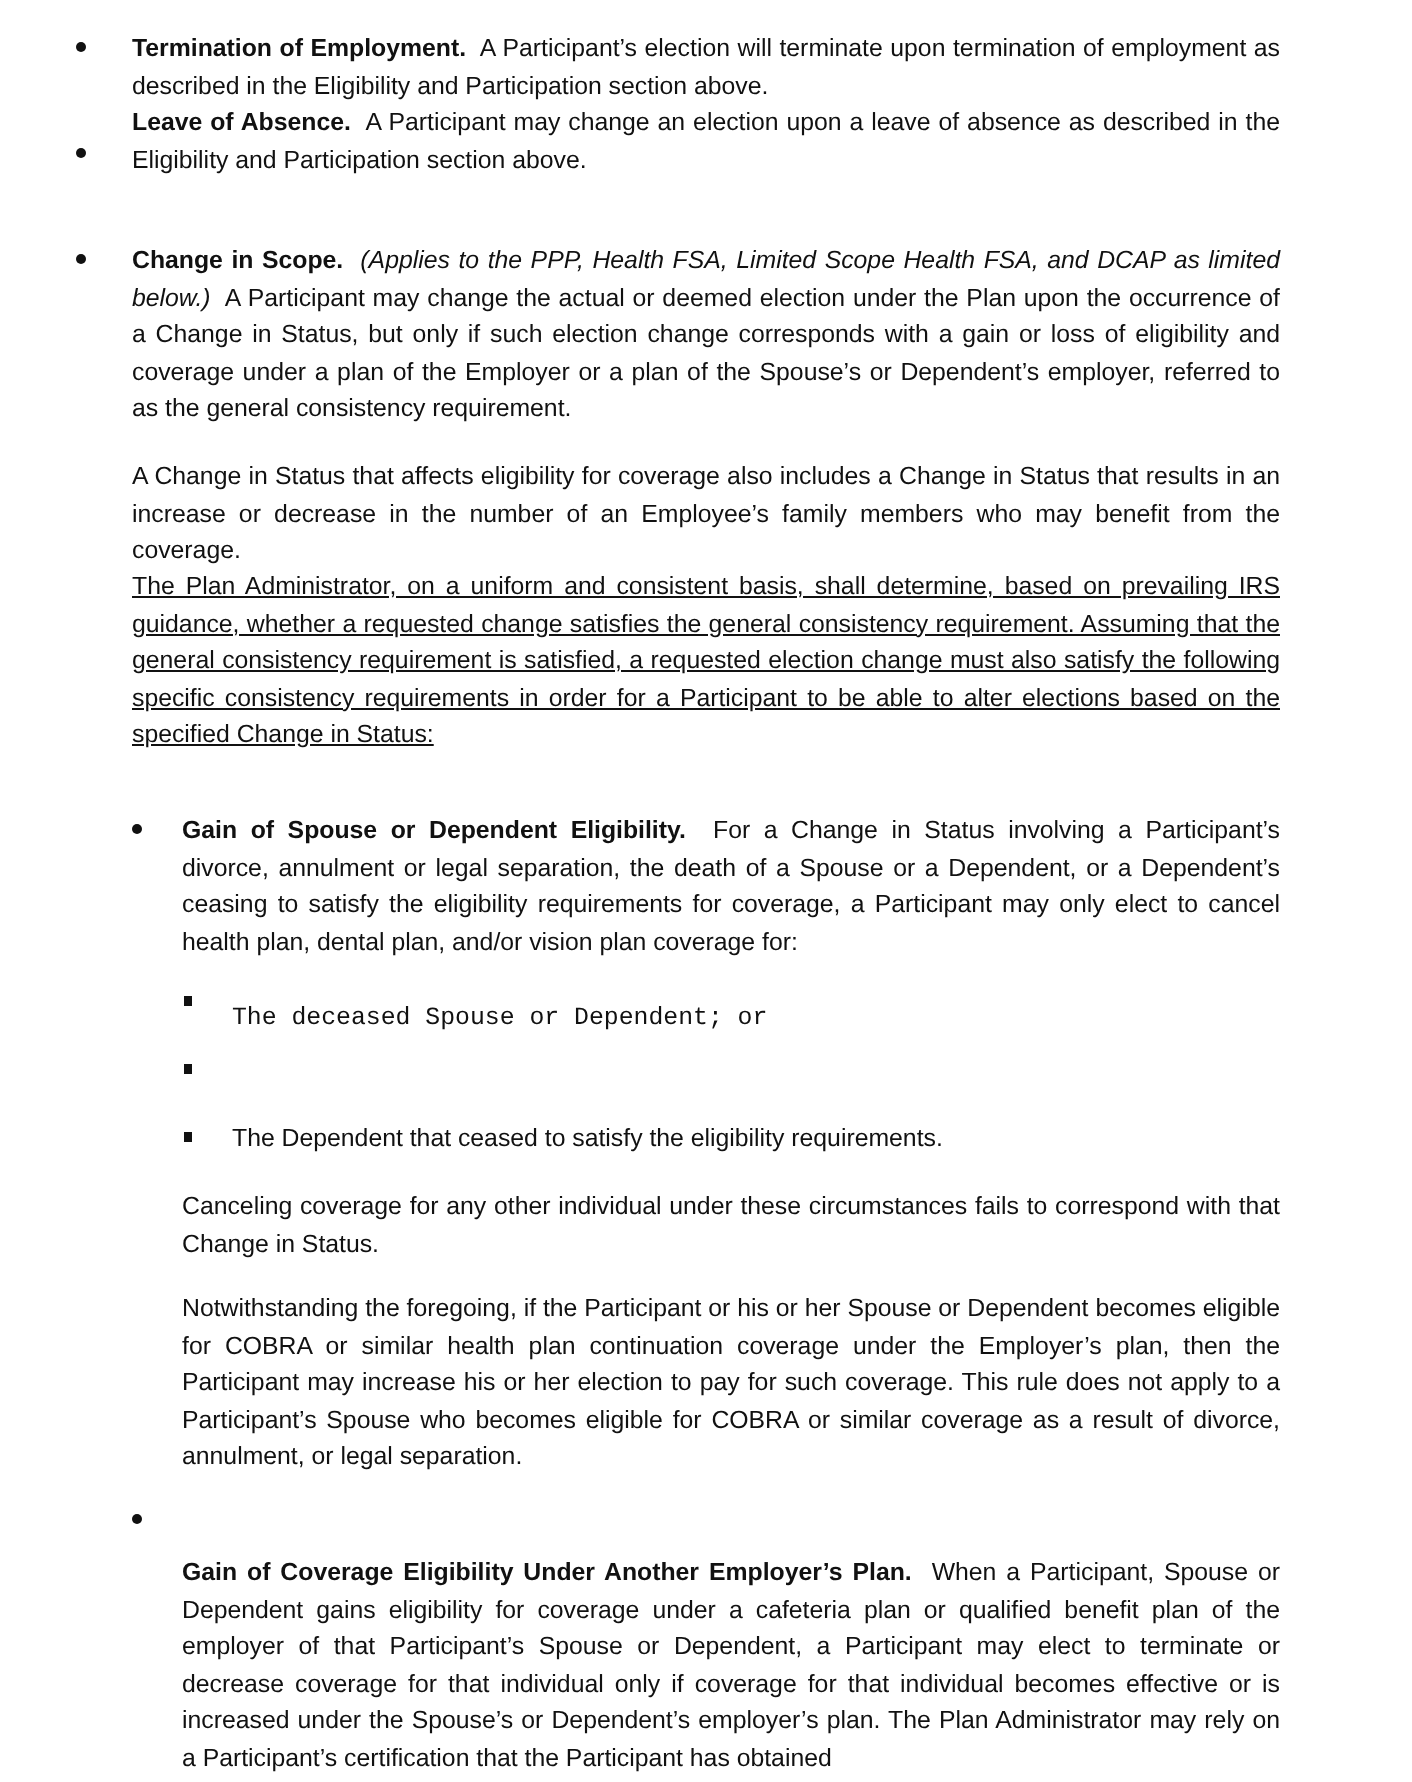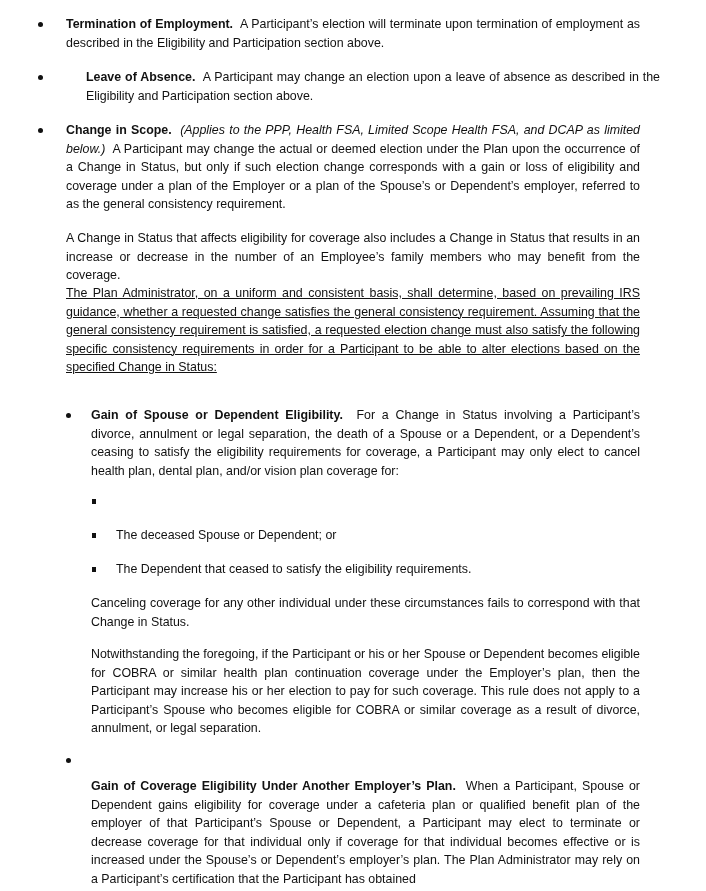--- a/index.html
+++ b/index.html
@@ -68,21 +68,21 @@
 
 <div class="page">
 
   <span class="bullet dot" style="left:35px; top:15px;"></span>
   <div class="block" style="left:66px; top:15px; width:574px;">
     <b>Termination of Employment.</b>&nbsp;
     <span>A Participant’s election will terminate upon termination of employment as described in the Eligibility  and Participation section above.</span>
   </div>
 
   <span class="bullet dot" style="left:35px; top:68px;"></span>
-  <div class="block" style="left:66px; top:68px; width:574px;margin-left:20px;">
+  <div class="block" style="left:66px; top:52px; width:574px;">
     <b>Leave of Absence.</b>&nbsp;
     <span>A Participant may change an election upon a leave of absence as described in the Eligibility and Participation section above.</span>
   </div>
 
   <span class="bullet dot" style="left:35px; top:121px;"></span>
   <div class="block" style="left:66px; top:121px; width:574px;">
     <b>Change in Scope.</b>&nbsp;
     <i>(Applies to the PPP, Health FSA, Limited Scope Health FSA, and DCAP as limited below.)</i>&nbsp;
     <span>A Participant may change the actual or deemed election under the Plan upon the occurrence of a Change in Status, but only if such election change corresponds with a gain or loss of eligibility and coverage under a plan of the Employer or a plan of the Spouse’s or Dependent’s employer, referred to as the general consistency requirement.</span>
   </div>
@@ -97,21 +97,21 @@
 
   <span class="bullet dot" style="left:63px; top:406px;"></span>
   <div class="block" style="left:91px; top:406px; width:549px;">
     <b>Gain of Spouse or Dependent Eligibility.</b>&nbsp;
     <span>For a Change in Status involving a Participant’s divorce, annulment or legal separation, the death of a Spouse or a Dependent, or a Dependent’s ceasing to satisfy the eligibility requirements for coverage, a Participant may only elect to cancel health plan, dental plan, and/or vision plan coverage for:</span>
   </div>
 
   <span class="bullet square" style="left:89px; top:492px;"></span>
 
   <span class="bullet square" style="left:89px; top:526px;"></span>
-  <div class="block" style="left:116px; top:526px; width:524px;">
+  <div class="block" style="left:116px; top:500px; width:524px;font-family:Liberation Mono, monospace;">
     <span>The deceased Spouse or Dependent; or</span>
   </div>
 
   <span class="bullet square" style="left:89px; top:560px;"></span>
   <div class="block" style="left:91px; top:594px; width:549px;">
     <span>Canceling coverage for any other individual under these circumstances fails to correspond with that Change in Status.</span>
   </div>
 
   <div class="block" style="left:116px; top:560px; width:524px;">
     <span>The Dependent that ceased to satisfy the eligibility requirements.</span>

